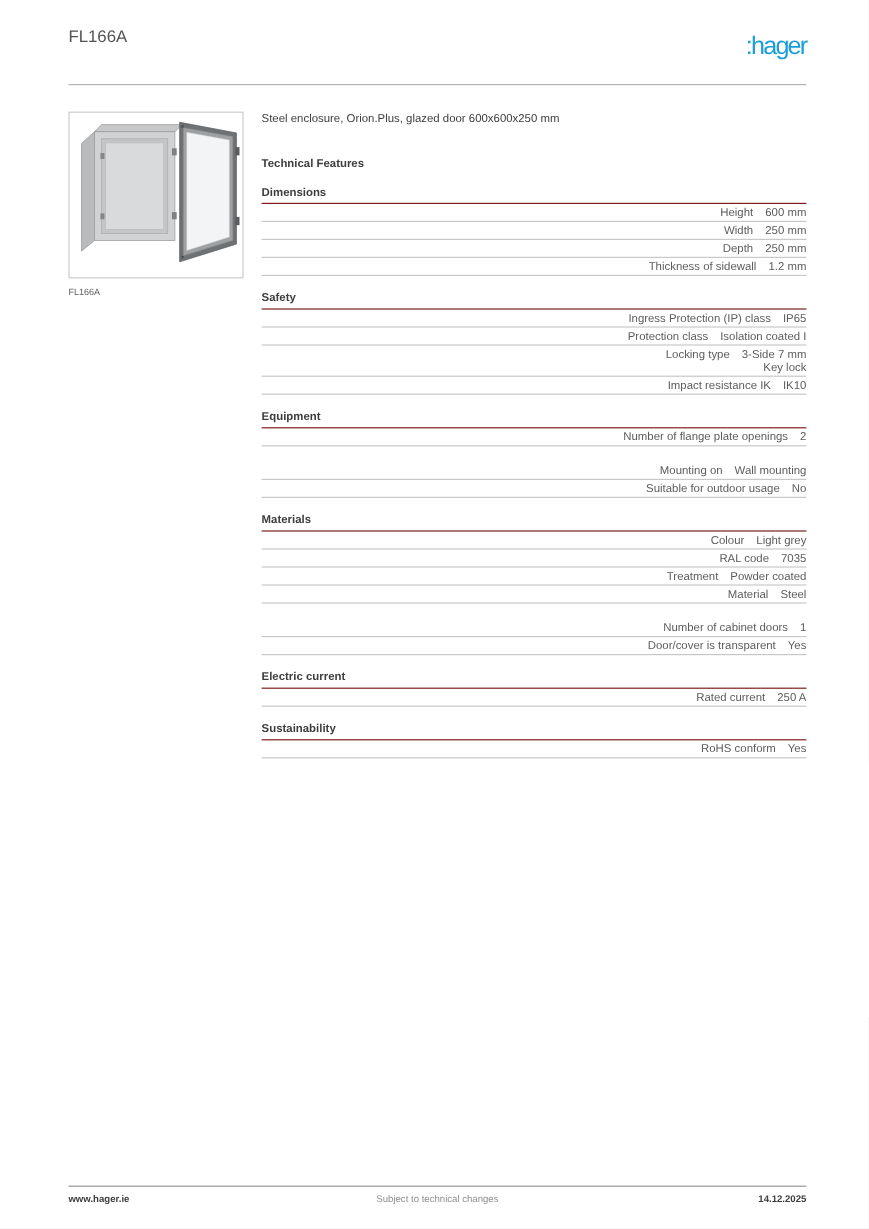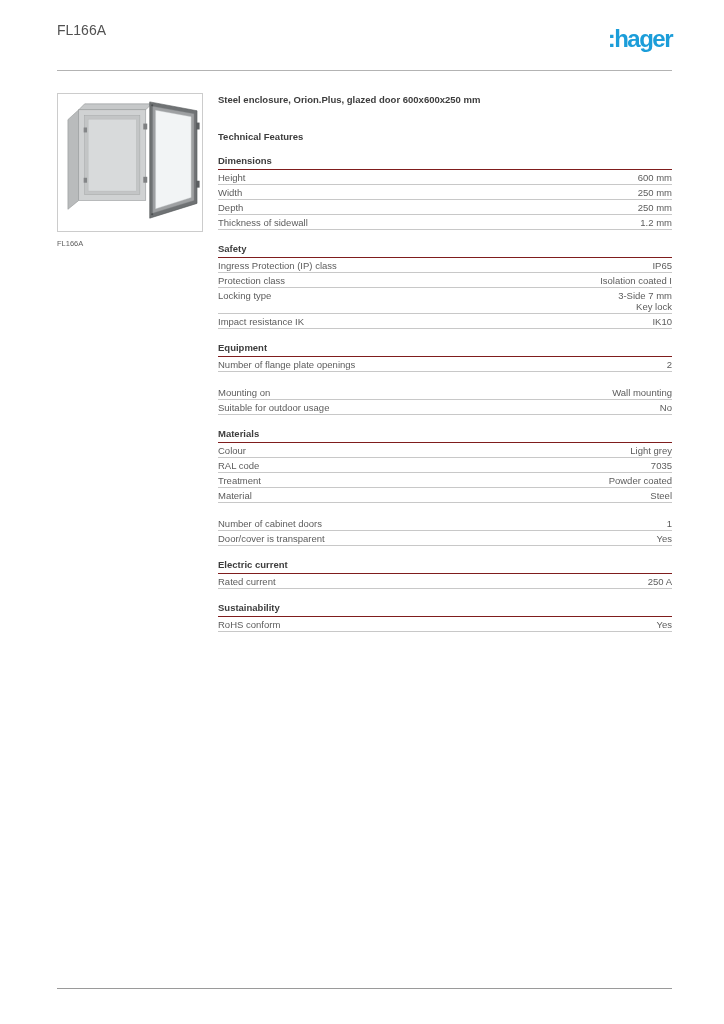--- a/index.html
+++ b/index.html
@@ -6,39 +6,39 @@
   .page {
     position:relative; width:724px; height:1024px; margin:0 auto;
     background:#ffffff; font-family:"Liberation Sans", sans-serif;
     overflow:hidden; color:#3d3d3d;
   }
 
   
   .header { position:absolute; left:57px; right:52px; top:21px; height:48px; }
   .header-title { font-size:16px; font-weight:bold; color:#3d3d3d; line-height:18px; }
   .header-subtitle { font-size:14px; font-weight:normal; color:#525252; line-height:17px; margin-top:1px; }
-  .logo { position:absolute; right:0; top:3px; font-size:24px; font-weight:bold;
+  .logo { position:absolute; right:0; top:3px; font-size:21px; font-weight:normal;
           color:#1b9dd9; letter-spacing:-1.5px; line-height:30px; }
   .header-rule { position:absolute; left:57px; right:52px; top:70px; border-top:1px solid #b3b3b3; }
 
   
   .content { position:absolute; top:93px; left:57px; right:52px; display:flex; align-items:flex-start; }
   .figure-col { width:146px; flex:0 0 146px; }
   .product-figure { width:144px; height:137px; border:1px solid #cccccc; background:#ffffff; }
   .figure-caption { margin-top:7px; font-size:7.5px; color:#5f5f5f; }
 
   .spec-col { flex:1; margin-left:15px; }
-  .product-title { font-size:9.5px; font-weight:bold; color:#3d3d3d; margin:1px 0 0; line-height:11px; }
+  .product-title { font-size:9.5px; font-weight:normal; color:#3d3d3d; margin:1px 0 0; line-height:11px; }
   .tech-heading { font-size:9.5px; font-weight:bold; color:#3d3d3d; margin-top:26px; line-height:11px; }
 
   .section { margin-top:13px; }
   .section:first-of-type { margin-top:16px; }
   .section-title { font-size:9.5px; font-weight:bold; color:#3d3d3d;
                    padding-bottom:3px; border-bottom:1px solid #7f1d1d; line-height:11px; }
-  .row { display:flex; justify-content:space-between; align-items:flex-start;
+  .row { display:flex; justify-content:flex-end; align-items:flex-start;
          padding:2px 0 1px; border-bottom:1px solid #c8c8c8;
          font-size:9.5px; color:#5c5c5c; line-height:11px; }
   .row-label { text-align:left; padding-right:10px; }
   .row-value { text-align:right; white-space:pre-line; }
 
   
   .footer-rule { position:absolute; left:57px; right:52px; top:988px; border-top:1px solid #9a9a9a; }
   .footer { position:absolute; left:57px; right:52px; top:995px; height:14px; font-size:8px; }
   .footer-site { position:absolute; left:0; top:0; font-weight:bold; color:#3d3d3d; }
   .footer-notice { position:absolute; left:50%; transform:translateX(-50%); top:0; color:#8f8f8f; }
@@ -201,14 +201,19 @@
         <div class="row">
           <span class="row-label">RoHS conform</span>
           <span class="row-value">Yes</span>
         </div>
       </div>
 
     </div>
   </div>
 
   <div class="footer-rule"></div>
+  <div class="footer">
+    <span class="footer-site">www.hager.ie</span>
+    <span class="footer-notice">Subject to technical changes</span>
+    <span class="footer-date">14.12.2025</span>
+  </div>
 
 </div>
 
 </body></html>

